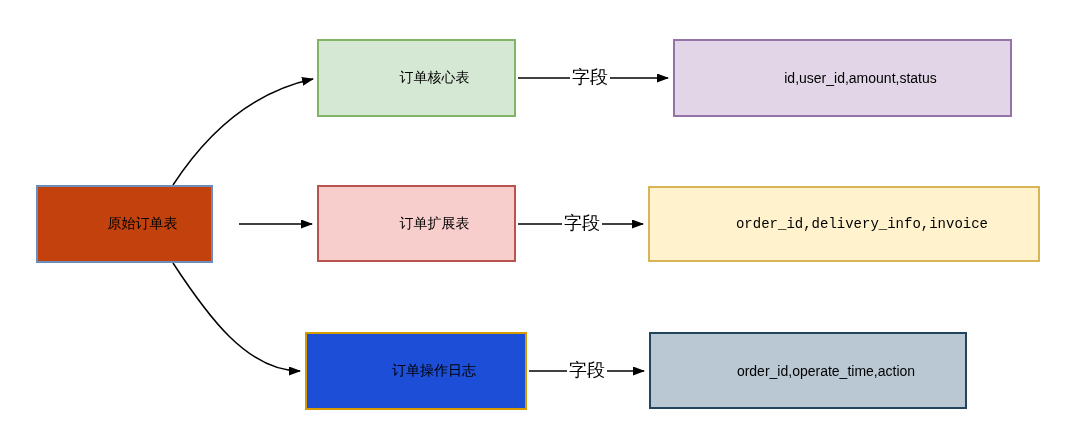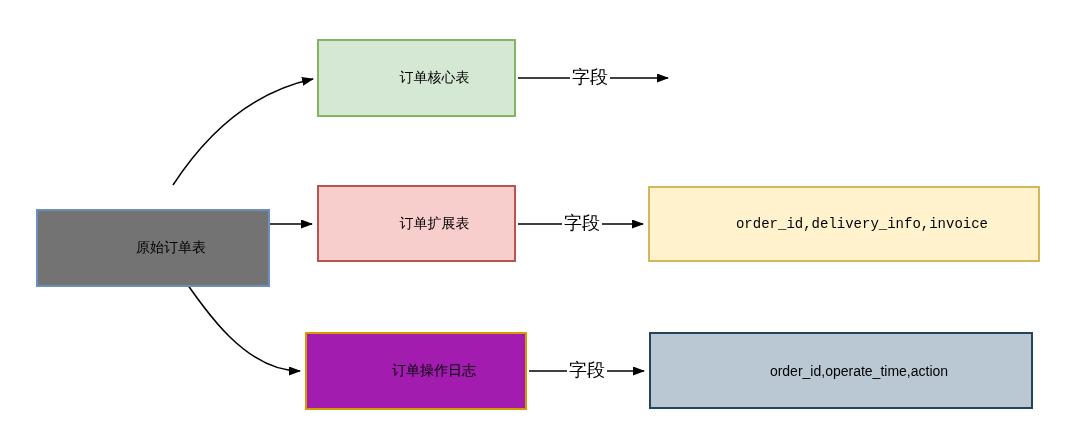--- a/index.html
+++ b/index.html
@@ -33,27 +33,27 @@
     display: flex;
     align-items: center;
     justify-content: center;
     text-align: center;
     font-size: 14px;
     color: #000000;
     border-style: solid;
     border-width: 2px;
     padding-left: 36px;
   }
-  .node-source      { left: 36px;  top: 185px; width: 234px; height: 78px; background: #737373; border-color: #6c8ebf; margin-top: 24px; }
+  .node-source      { left: 36px;  top: 185px; width: 177px; height: 78px; background: #c2410c; border-color: #6c8ebf; }
   .node-core        { left: 317px; top: 39px;  width: 199px; height: 78px; background: #d5e8d4; border-color: #82b366; }
   .node-ext         { left: 317px; top: 185px; width: 199px; height: 77px; background: #f8cecc; border-color: #b85450; }
-  .node-log         { left: 305px; top: 332px; width: 222px; height: 78px; background: #a21caf; border-color: #d79b00; }
+  .node-log         { left: 305px; top: 332px; width: 222px; height: 78px; background: #1d4ed8; border-color: #d79b00; }
   .node-core-fields { left: 673px; top: 39px;  width: 339px; height: 78px; background: #e1d5e7; border-color: #9673a6; }
   .node-ext-fields  { left: 648px; top: 186px; width: 392px; height: 76px; background: #fff2cc; border-color: #d6b656; font-family: Liberation Mono, monospace; }
-  .node-log-fields  { left: 649px; top: 332px; width: 384px; height: 77px; background: #bac8d3; border-color: #23445d; }
+  .node-log-fields  { left: 649px; top: 332px; width: 318px; height: 77px; background: #bac8d3; border-color: #23445d; }
   .edge-label {
     position: absolute;
     transform: translate(-50%, -50%);
     background: #ffffff;
     color: #000000;
     font-size: 18px;
     line-height: 1.1;
     padding: 0 2px;
     white-space: nowrap;
   }
@@ -89,20 +89,23 @@
   </div>
 
   <div class="node node-ext">
     <span>订单扩展表</span>
   </div>
 
   <div class="node node-log">
     <span>订单操作日志</span>
   </div>
 
+  <div class="node node-core-fields">
+    <span>id,user_id,amount,status</span>
+  </div>
 
   <div class="node node-ext-fields">
     <span>order_id,delivery_info,invoice</span>
   </div>
 
   <div class="node node-log-fields">
     <span>order_id,operate_time,action</span>
   </div>
 
   <span class="edge-label edge-label-1">字段</span>

